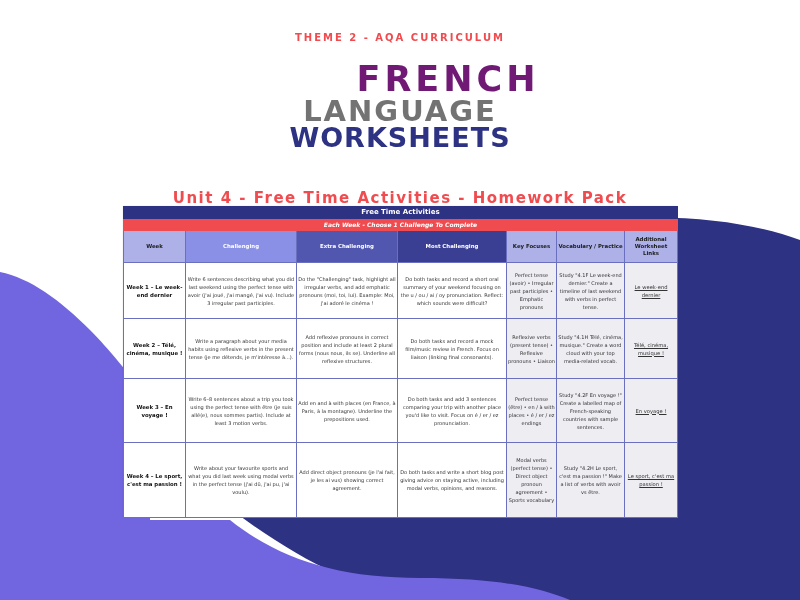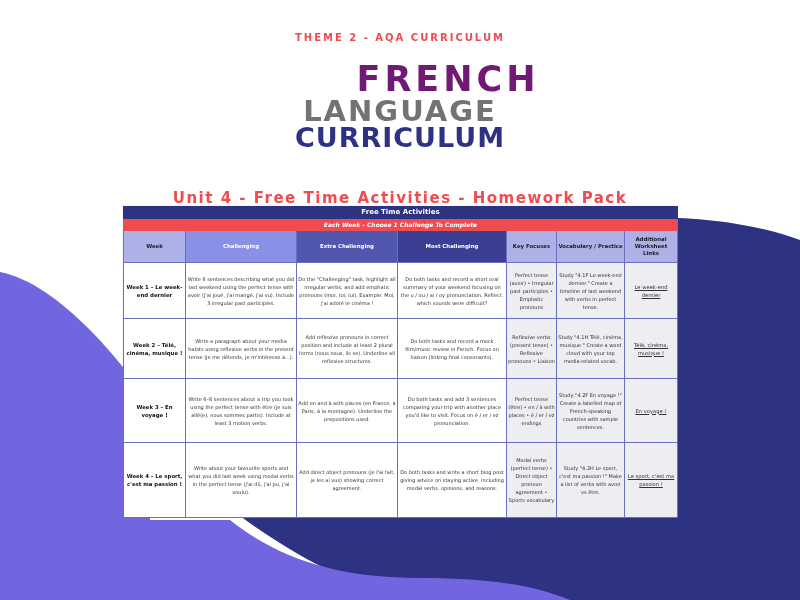--- a/index.html
+++ b/index.html
@@ -70,21 +70,21 @@
 
   <path d="M800 600 L800 240 C760 225 700 215 630 218 C 620 300 610 400 590 470 L 440 516 L 240 516 C 300 560 360 590 420 600 Z" fill="#2D3282"></path>
 
   <path d="M0 600 L0 272 C 30 278 60 300 90 330 C 110 350 125 370 150 400 L 150 520 L 230 520 C 280 560 340 578 420 578 C 500 578 540 588 570 600 Z" fill="#7166E0"></path>
 </svg>
 
 <div class="header-block">
   <div class="theme-line">THEME 2 - AQA CURRICULUM</div>
   <div class="title-french">FRENCH</div>
   <div class="title-language">LANGUAGE</div>
-  <div class="title-worksheets">CURRICULUM</div>
+  <div class="title-worksheets">WORKSHEETS</div>
   <div class="unit-line">Unit 4 - Free Time Activities - Homework Pack</div>
 </div>
 
 <div class="table-wrap">
   <table>
     <colgroup>
       <col style="width:62px">
         <col style="width:111px">
         <col style="width:101px">
         <col style="width:109px">

